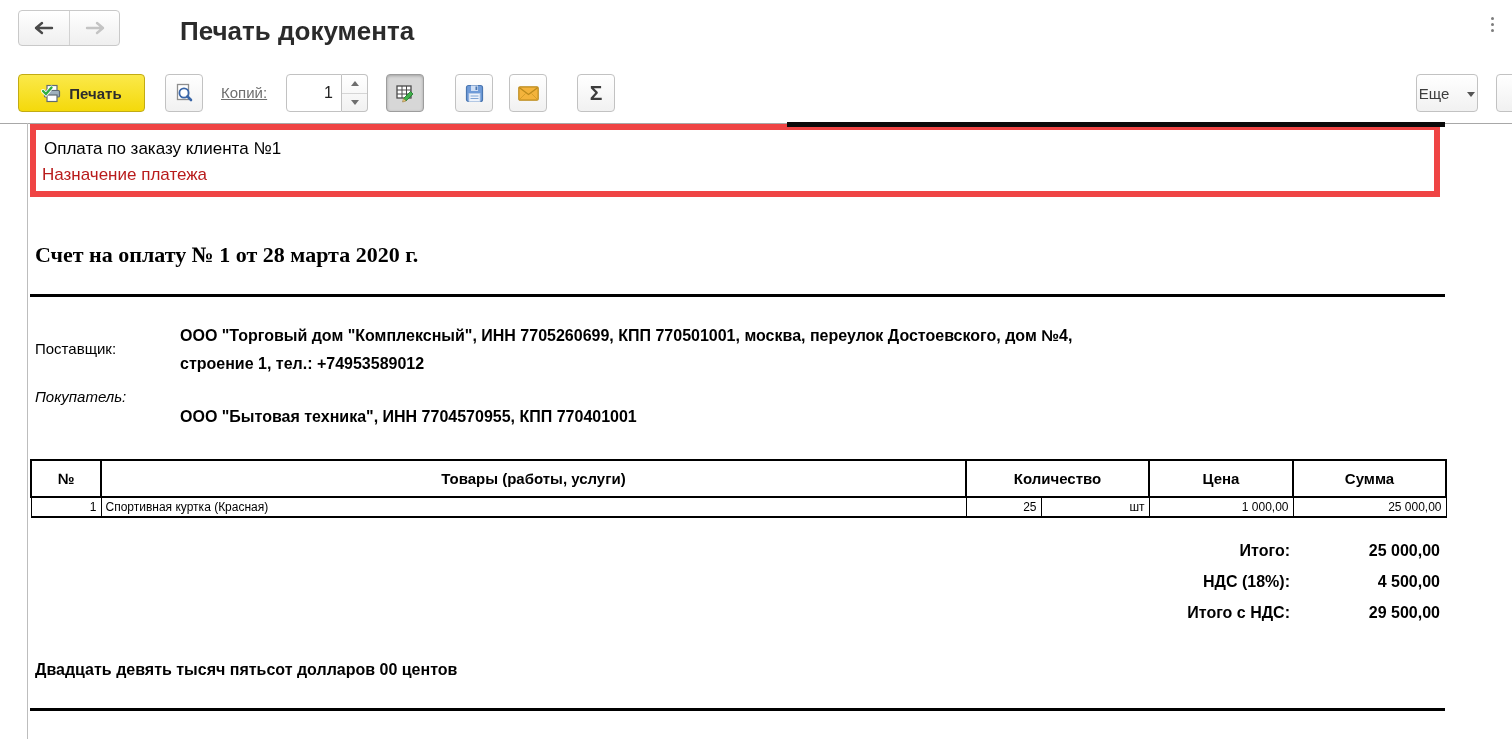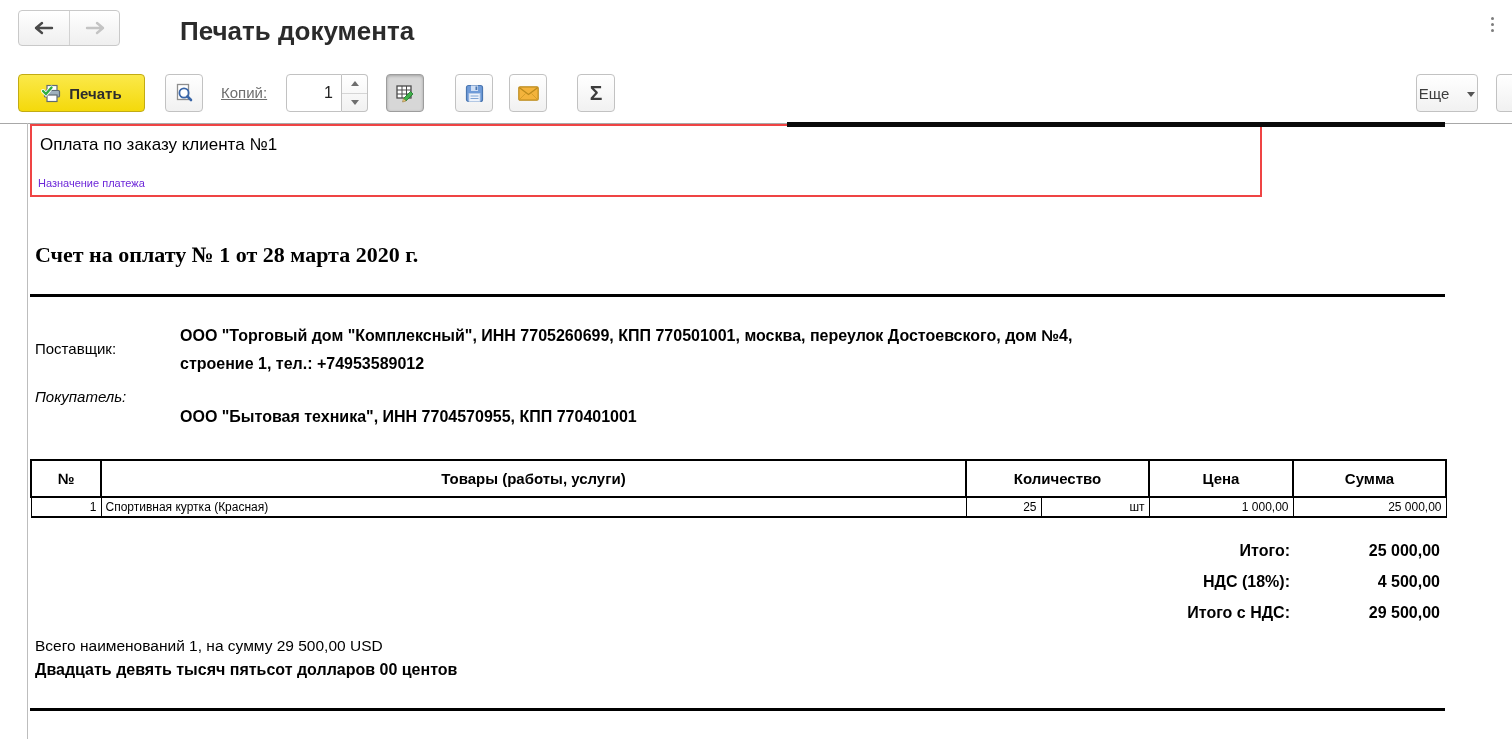--- a/index.html
+++ b/index.html
@@ -48,24 +48,24 @@
   .btn-more { left:1416px; width:62px; gap:18px; font-size:15px; color:#3d3d3d; }
   .chev { width:0; height:0; border-left:4px solid transparent; border-right:4px solid transparent;
           border-top:5px solid #555; margin-top:2px; }
   .btn-edge { left:1496px; width:40px; border-radius:4px 0 0 4px; }
 
   
   .doc { position:absolute; top:120px; left:0; width:1512px; height:619px; background:#fff; }
   .doc-hline { position:absolute; top:3px; left:0; width:1512px; height:1px; background:#a8a8a8; }
   .doc-vline { position:absolute; top:3px; left:27px; width:1px; height:616px; background:#bdbdbd; }
   .doc-topbar { position:absolute; top:2px; left:787px; width:658px; height:5px; background:#0a0a0a; }
-  .purpose-box { position:absolute; top:4px; left:30px; width:1232px; height:73px; border:2px solid #ef4444;
+  .purpose-box { position:absolute; top:4px; left:30px; width:1410px; height:73px; border:6px solid #ef4444;
                  background:#fff; }
   .purpose-value { position:absolute; left:8px; top:9px; font-size:17px; color:#000; }
-  .purpose-caption { position:absolute; left:6px; bottom:6px; font-size:11px; color:#6d28d9; }
+  .purpose-caption { position:absolute; left:6px; bottom:6px; font-size:17px; color:#b91c1c; }
   .invoice-title { position:absolute; top:122px; left:35px; font-size:22px; font-weight:700;font-family:Liberation Serif, serif; }
   .rule { position:absolute; left:30px; width:1415px; height:3px; background:#000; }
   .rule1 { top:174px; } .rule2 { top:588px; }
 
   .party-label { position:absolute; left:35px; font-size:15px; }
   .party-value { position:absolute; left:180px; font-size:16px; font-weight:700; line-height:28px; }
   .supplier-label { top:220px; } .supplier-value { top:202px; width:1240px; }
   .buyer-label { top:268px;font-style:italic; } .buyer-value { top:283px; }
 
   .items-table { position:absolute; top:339px; left:30px; width:1415px; border-collapse:collapse;
@@ -249,16 +249,15 @@
     <div class="total-row">
       <span class="tlabel">НДС (18%):</span>
       <span class="tvalue">4 500,00</span>
     </div>
     <div class="total-row">
       <span class="tlabel">Итого с НДС:</span>
       <span class="tvalue">29 500,00</span>
     </div>
   </div>
 
-  <div class="summary-line">Всего наименований 1, на сумму 29 500,00 USD</div>
   <div class="amount-words">Двадцать девять тысяч пятьсот долларов 00 центов</div>
   <div class="rule rule2"></div>
 </div>
 
 </body></html>

